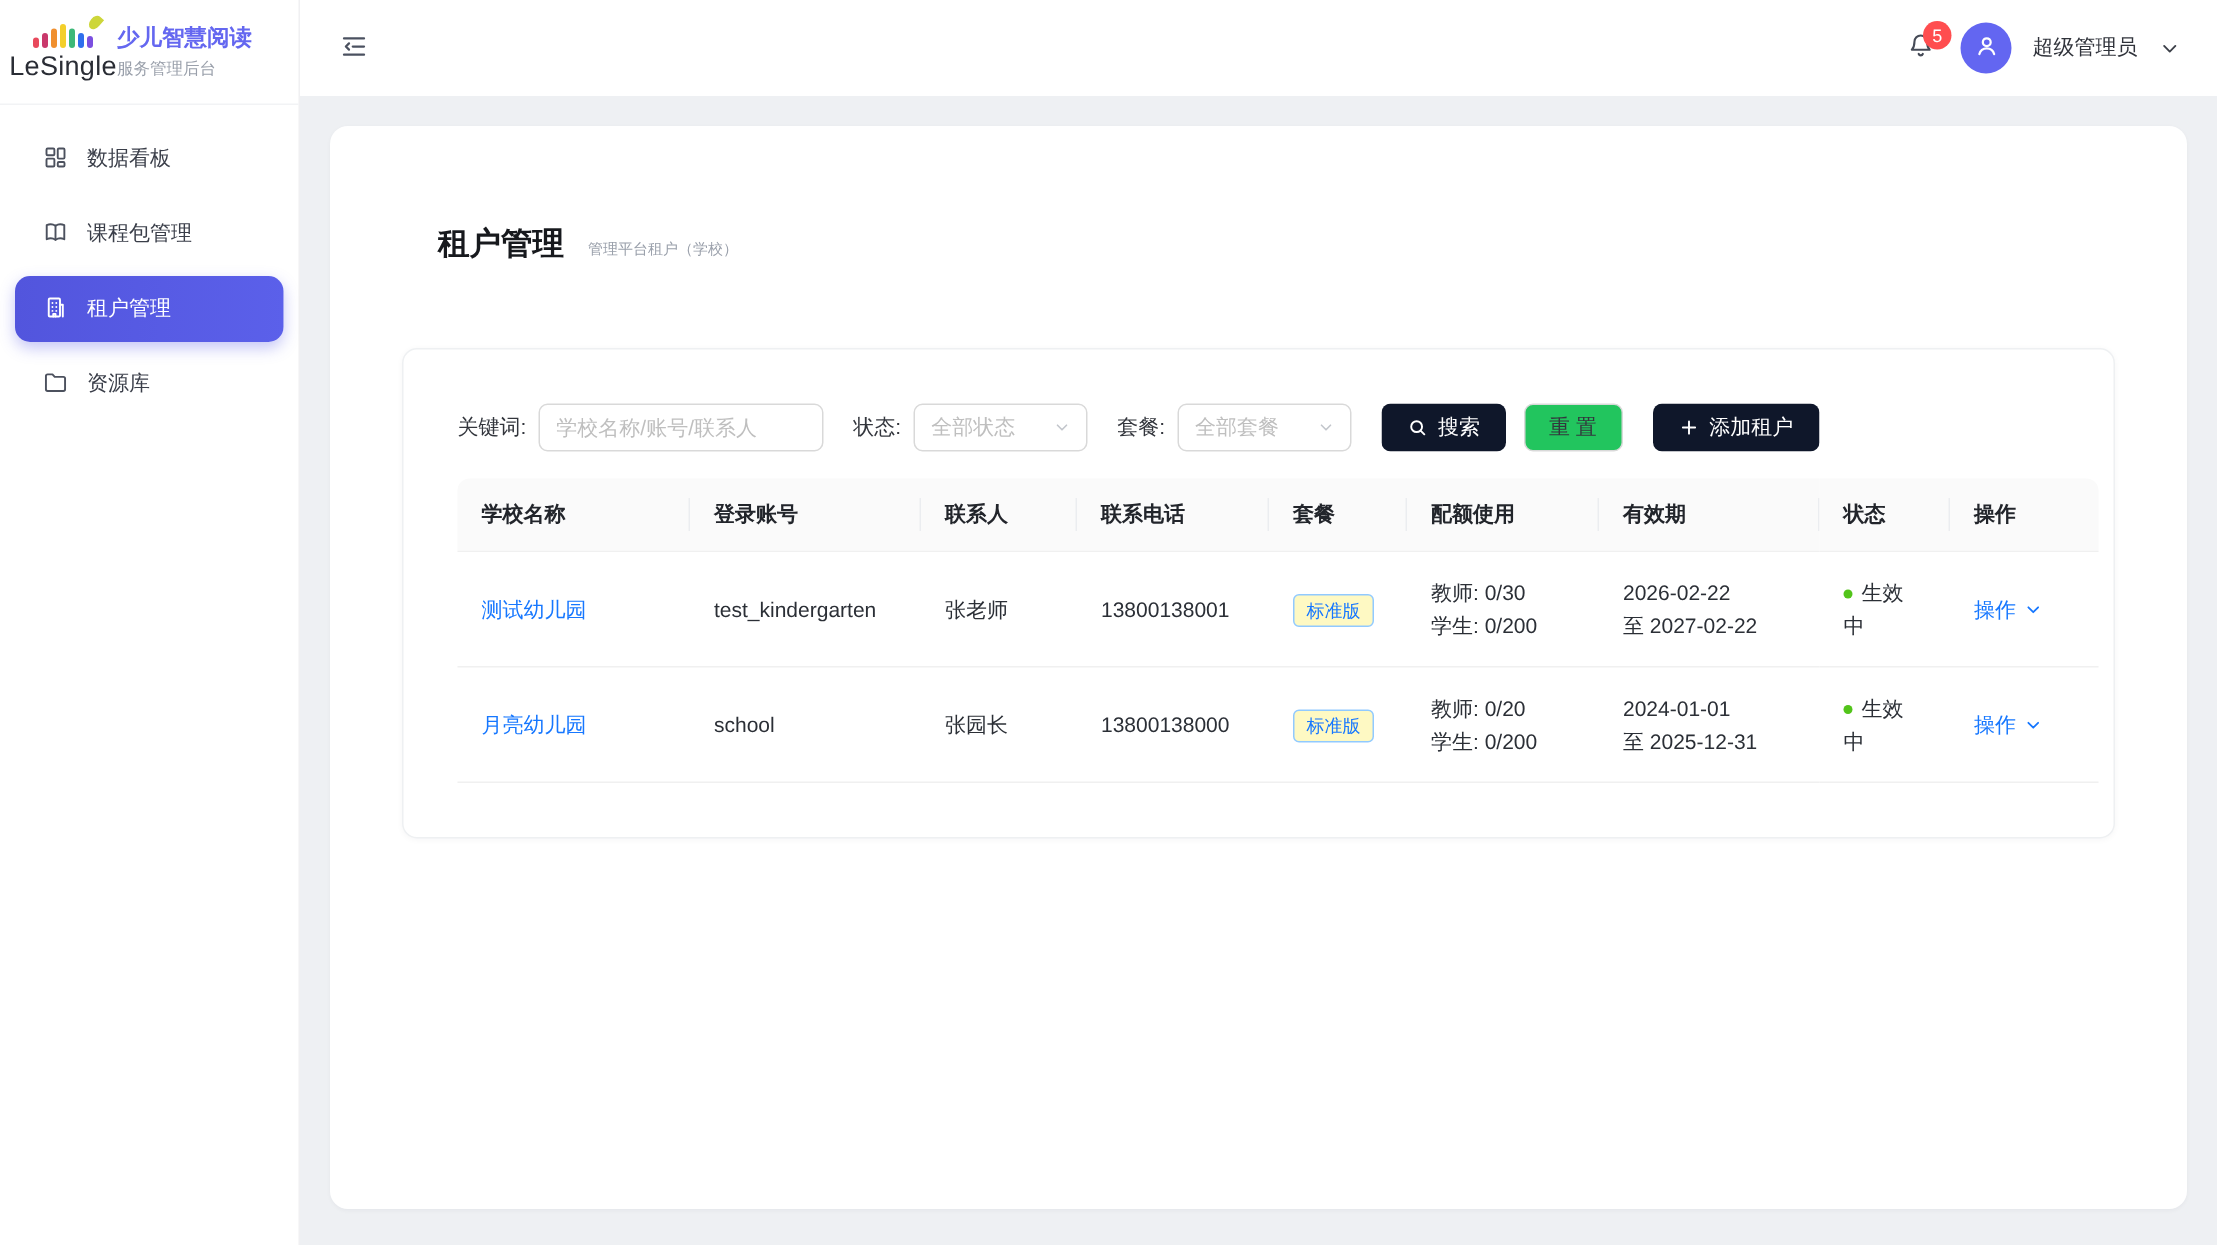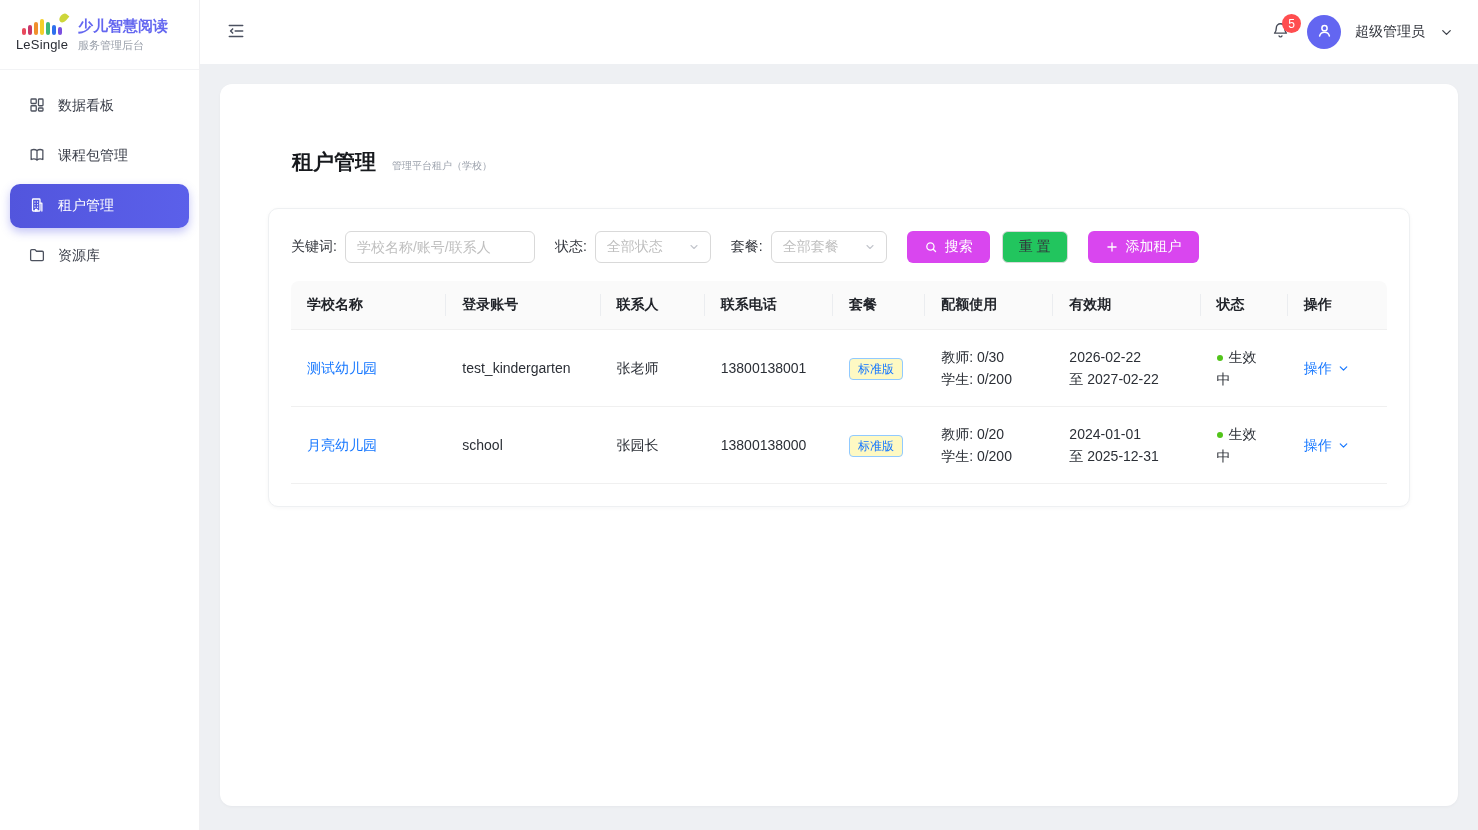--- a/index.html
+++ b/index.html
@@ -10,21 +10,21 @@
   }
   .app { display:flex; width:100%; height:100%; }
 
   
   .sidebar { width:200px; height:100%; background:#fff; border-right:1px solid #f0f0f2; flex:0 0 200px; }
   .brand { height:70px; display:flex; align-items:center; gap:10px; padding-left:16px; border-bottom:1px solid #f2f3f5; }
   .logo-mark { display:flex; flex-direction:column; align-items:center; width:52px; }
   .logo-bars { display:flex; align-items:flex-end; gap:2px; height:18px; position:relative; }
   .logo-bars i { display:block; width:4px; border-radius:2px; }
   .logo-bars .leaf { position:absolute; right:-5px; top:-4px; width:7px; height:10px; background:#cdd63a; border-radius:70% 0 70% 70%; transform:rotate(40deg); }
-  .logo-word { font-size:13px; color:#2a2d35; letter-spacing:.2px; margin-top:2px; }
+  .logo-word { font-size:18px; color:#2a2d35; letter-spacing:.2px; margin-top:2px; }
   .brand-text .t1 { font-size:15px; font-weight:bold; color:#6467f0; line-height:19px; }
   .brand-text .t2 { font-size:11px; color:#9aa0ab; margin-top:3px; }
   .menu { padding:14px 0 0; }
   .menu-item { display:flex; align-items:center; gap:12px; height:44px; margin:0 10px 6px; padding-left:18px; border-radius:10px; color:#3a3e49; cursor:pointer; }
   .menu-item svg { color:#4c515e; }
   .menu-item.active { background:linear-gradient(93deg,#5255dd,#5b60ea); color:#fff; box-shadow:0 4px 10px rgba(86,90,230,.35); }
   .menu-item.active svg { color:#fff; }
 
   
   .main { flex:1; display:flex; flex-direction:column; min-width:0; }
@@ -37,33 +37,33 @@
   .user-name { color:#30333b; cursor:pointer; }
   .caret { color:#3c4049; display:flex; }
 
   
   .content { flex:1; overflow:hidden; }
   .card { margin:20px; height:722px; background:#fff; border-radius:12px; box-shadow:0 1px 3px rgba(20,24,40,.04); padding:0 48px; }
   .page-head { padding:64px 0 0 24px; display:flex; align-items:baseline; gap:16px; }
   .page-title { font-size:21px; font-weight:bold; color:#17191d; }
   .page-subtitle { font-size:10px; color:#9aa0ab; }
 
-  .panel { margin-top:32px; border:1px solid #eef0f2; border-radius:10px; background:#fff; box-shadow:0 1px 4px rgba(20,24,40,.04); padding:22px; }
+  .panel { margin-top:56px; border:1px solid #eef0f2; border-radius:10px; background:#fff; box-shadow:0 1px 4px rgba(20,24,40,.04); padding:36px; }
 
   
   .filter-row { display:flex; align-items:center; }
   .f-label { color:#33363d; margin-right:8px; white-space:nowrap; }
   .f-input { width:190px; height:32px; border:1px solid #d9d9d9; border-radius:6px; padding:0 11px; font-size:14px; color:#333; font-family:inherit; outline:none; }
   .f-input::placeholder { color:#bfbfbf; }
   .f-select { height:32px; border:1px solid #d9d9d9; border-radius:6px; display:flex; align-items:center; justify-content:space-between; padding:0 10px 0 11px; color:#bfbfbf; cursor:pointer; background:#fff; }
   .sel-status,.sel-plan { width:116px; margin-right:20px; }
   .f-gap { width:20px; flex:0 0 20px; }
   .chev { color:#c3c6cc; display:flex; }
   .btn { height:32px; border-radius:6px; display:inline-flex; align-items:center; justify-content:center; gap:7px; padding:0 16px; font-size:14px; cursor:pointer; border:1px solid transparent; font-family:inherit; white-space:nowrap; }
-  .btn-primary { background:#d946ef; color:#fff; }
+  .btn-primary { background:#0f172a; color:#fff; }
   .btn-default { background:#22c55e; color:#33363d; border-color:#d9d9d9; margin-left:12px; }
   .btn-add { margin-left:20px; }
 
   
   table { width:100%; border-collapse:separate; border-spacing:0; table-layout:fixed; margin-top:18px; }
   th { background:#fafafa; text-align:left; font-weight:600; color:#22252b; font-size:14px; padding:15px 16px; position:relative; }
   th:first-child { border-top-left-radius:8px; }
   th:last-child { border-top-right-radius:8px; }
   th:not(:last-child)::after { content:""; position:absolute; right:0; top:50%; transform:translateY(-50%); width:1px; height:22px; background:#ebedf0; }
   td { padding:16px; border-bottom:1px solid #f0f0f0; color:#2b2f36; vertical-align:middle; font-size:14px; line-height:22px; }

